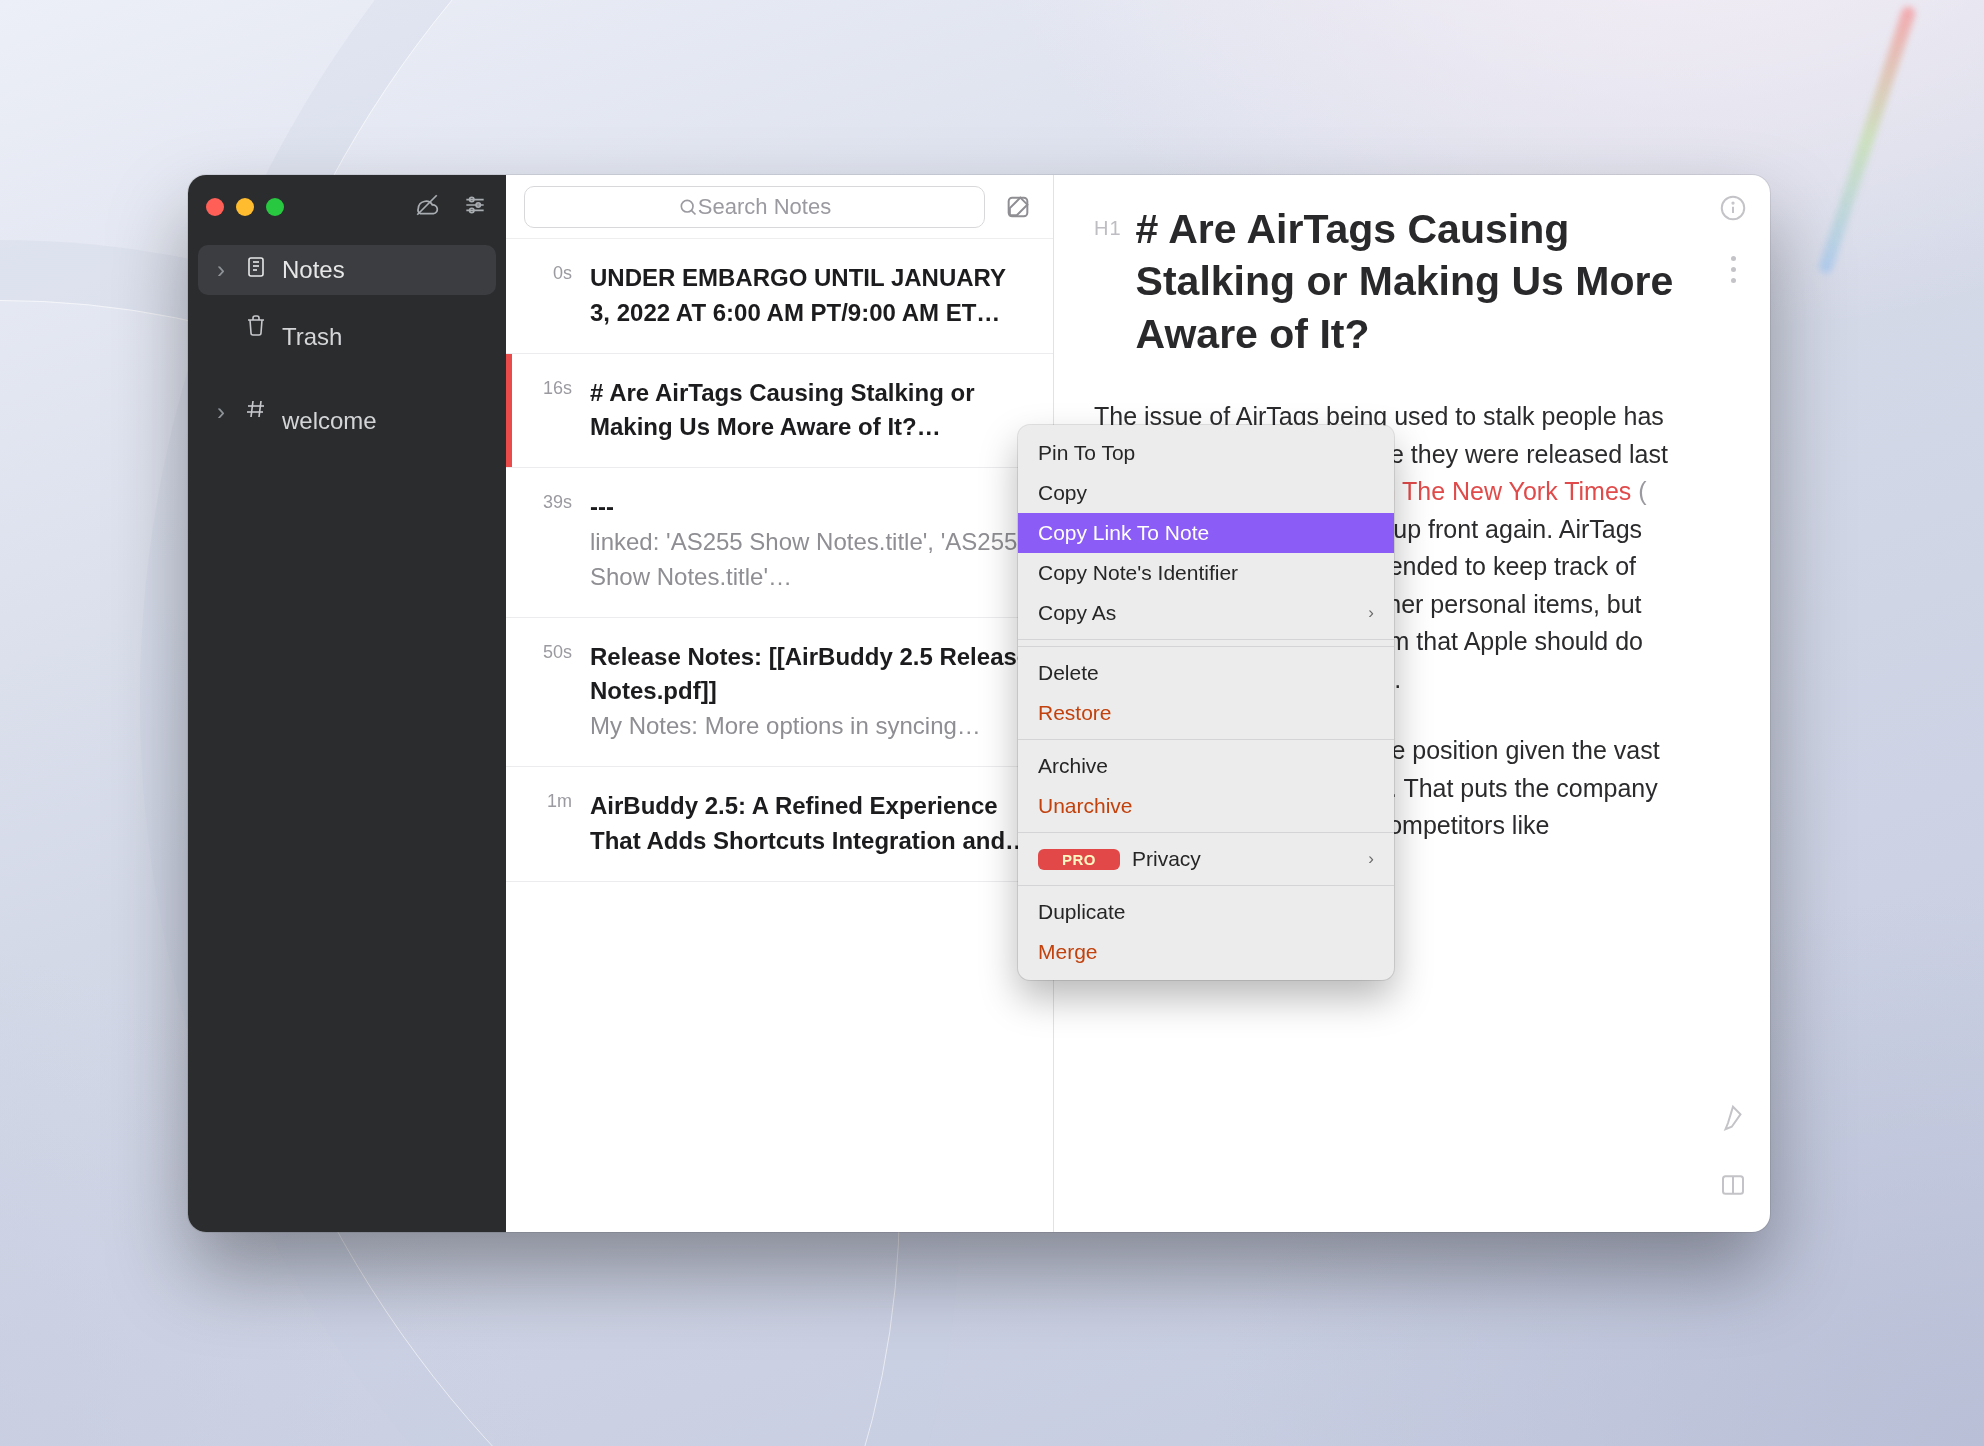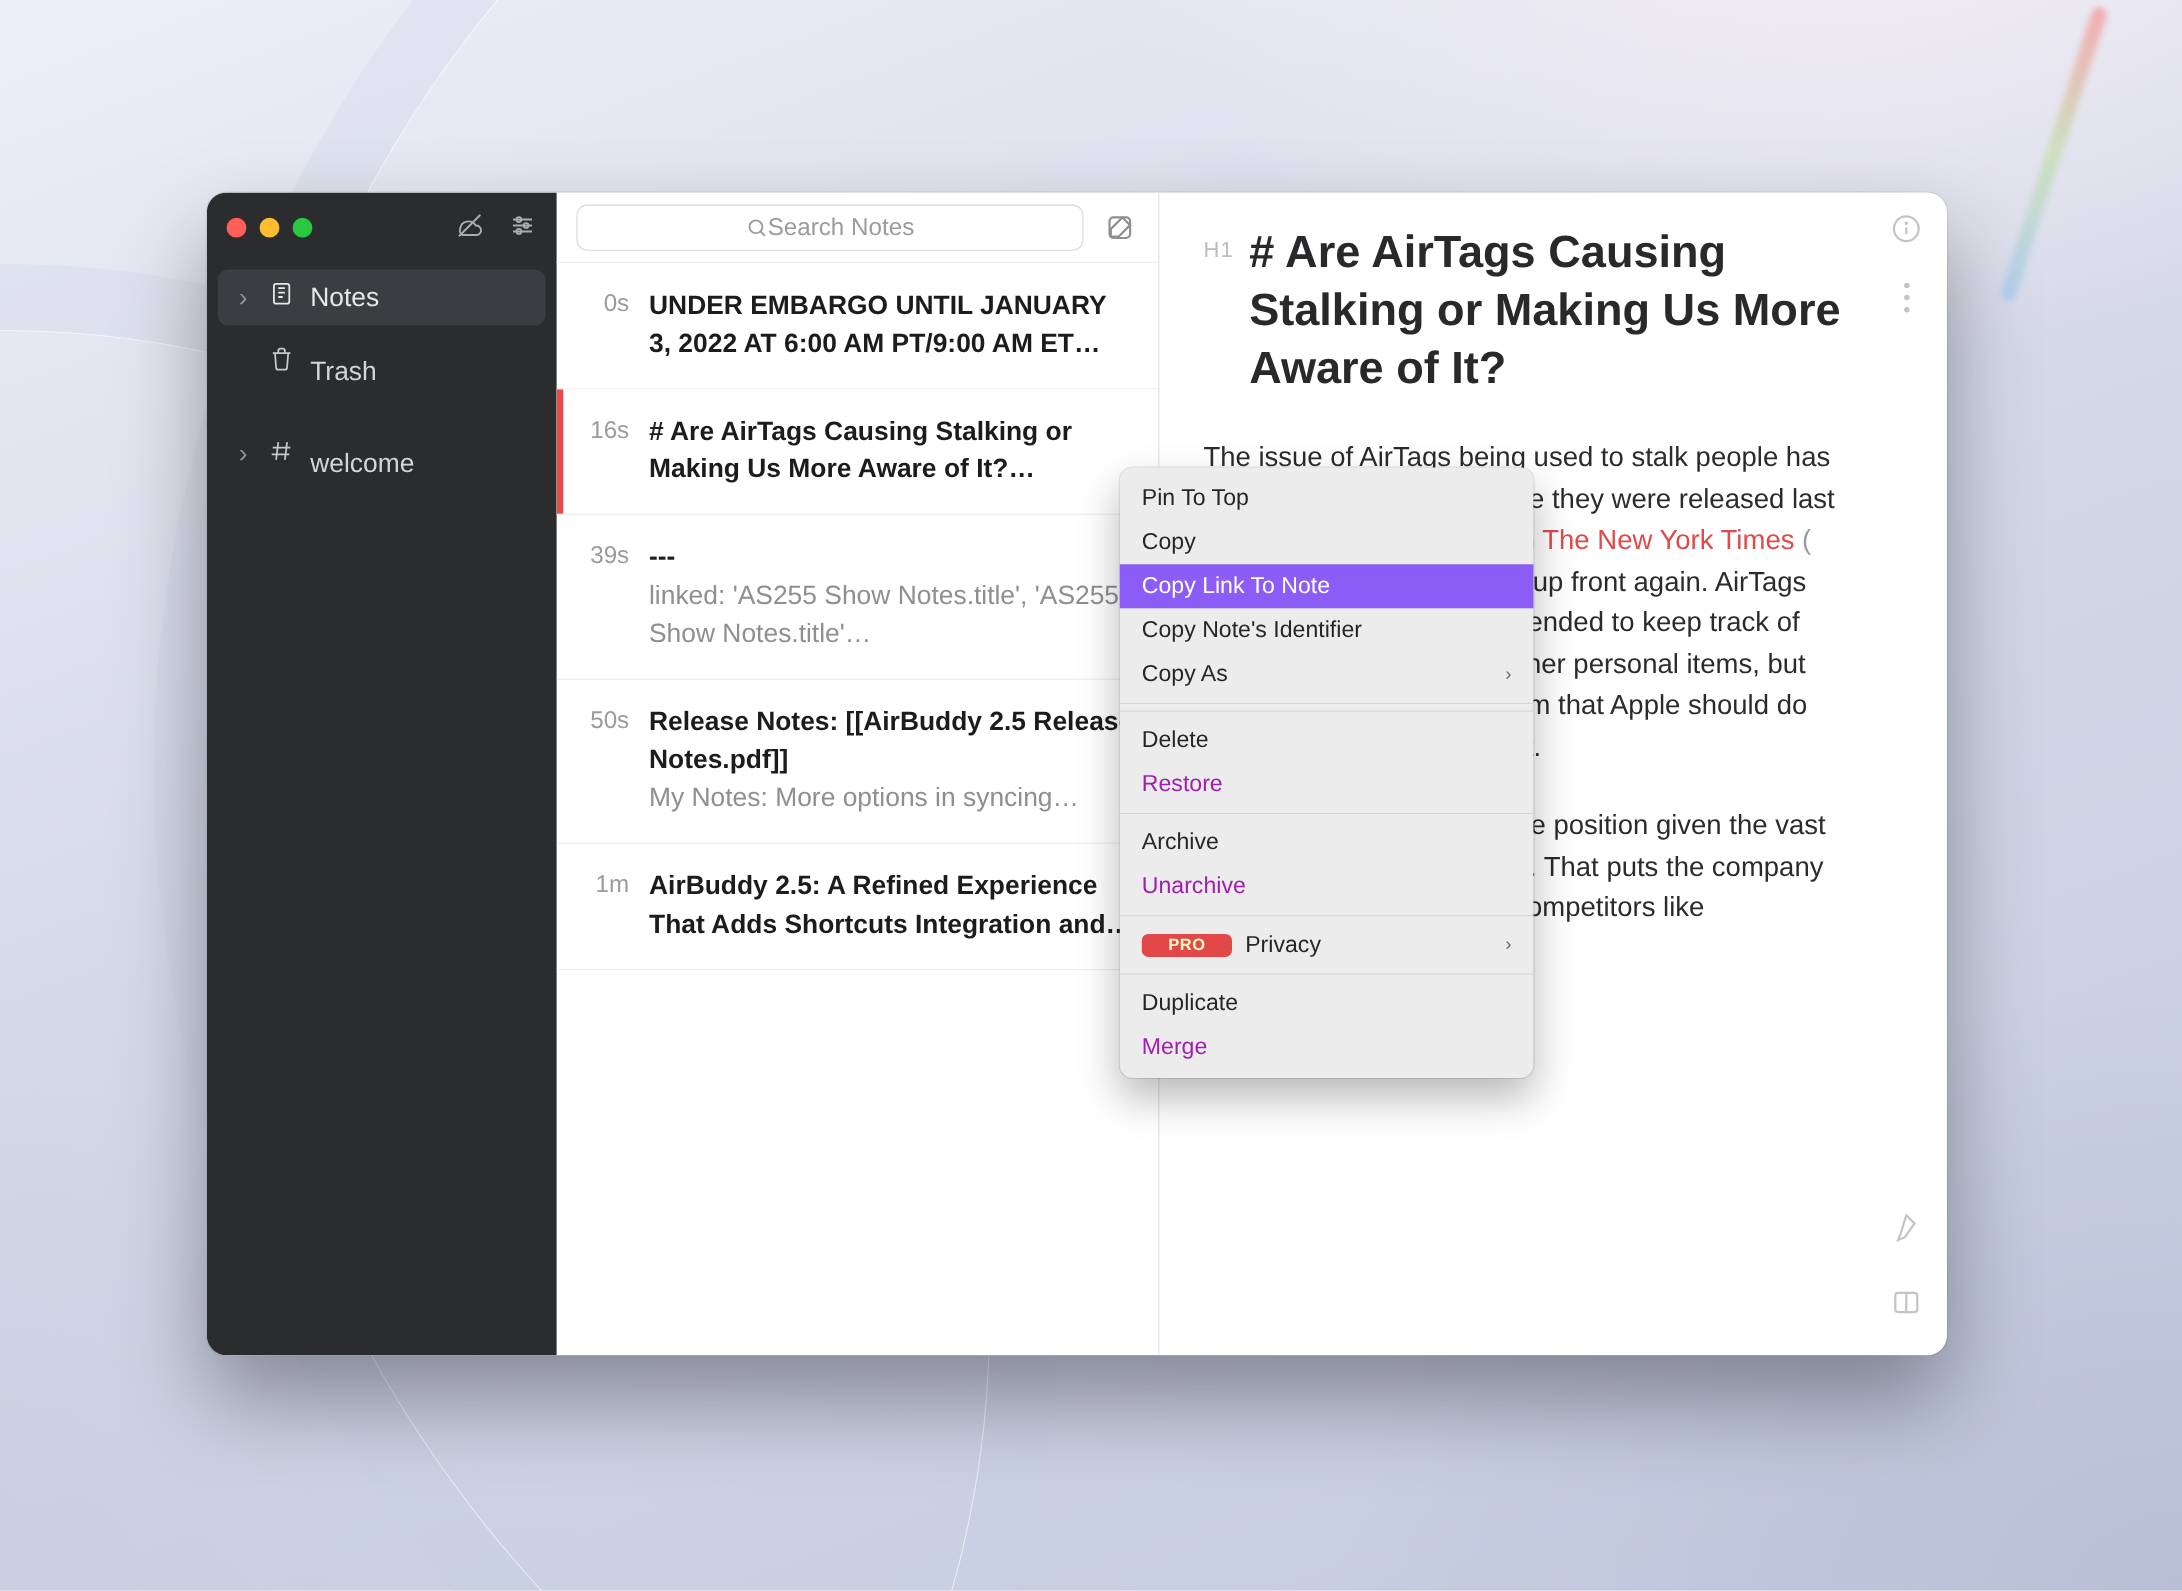--- a/index.html
+++ b/index.html
@@ -103,21 +103,21 @@
   .note-item {
     display:flex; gap:18px;
     padding: 22px 22px 22px 10px;
     border-bottom:1px solid #ececee;
     position:relative;
   }
   .note-item.selected { background:#fff; }
   .note-item.selected::before {
     content:""; position:absolute; left:0; top:0; bottom:0; width:6px; background:#e94b4b;
   }
-  .note-time { width:56px; text-align:right; color:#9a9aa0; font-size:22px; padding-top:2px; flex-shrink:0;}
+  .note-time { width:56px; text-align:right; color:#9a9aa0; font-size:18px; padding-top:2px; flex-shrink:0;}
   .note-body { flex:1; font-size:24px; color:#1c1c1e; line-height:1.45; }
   .note-body .title { font-weight:600; }
   .note-body .sub { color:#8e8e93; }
 
   
   .detail {
     flex:1;
     padding: 28px 88px 0 40px;
     font-size:25px; color:#2b2b2d; line-height:1.5;
     position:relative;
@@ -146,21 +146,21 @@
     padding: 8px 0;
     font-size: 21px;
     color:#262626;
     z-index: 50;
   }
   .ctxmenu .mi {
     padding: 8px 20px;
     display:flex; align-items:center; justify-content:space-between;
   }
   .ctxmenu .mi.highlight { background:#8b5cf6; color:#fff; }
-  .ctxmenu .mi.disabled { color:#a21caf; }
+  .ctxmenu .mi.disabled { color:#c2410c; }
   .ctxmenu .sep { height:1px; background:#d4d4d6; margin:6px 0; }
   .ctxmenu .badge-pro {
     background:#e24848; color:#fef9c3; font-size:15px; font-weight:700;
     padding:2px 24px; border-radius:6px; margin-right:12px; letter-spacing:0.5px;
   }
   .ctxmenu .chev { color:#6b6b6e; font-size:17px; }
   .ctxmenu .mi .lbl-row { display:flex; align-items:center; }
 </style>
 </head>
 <body>

